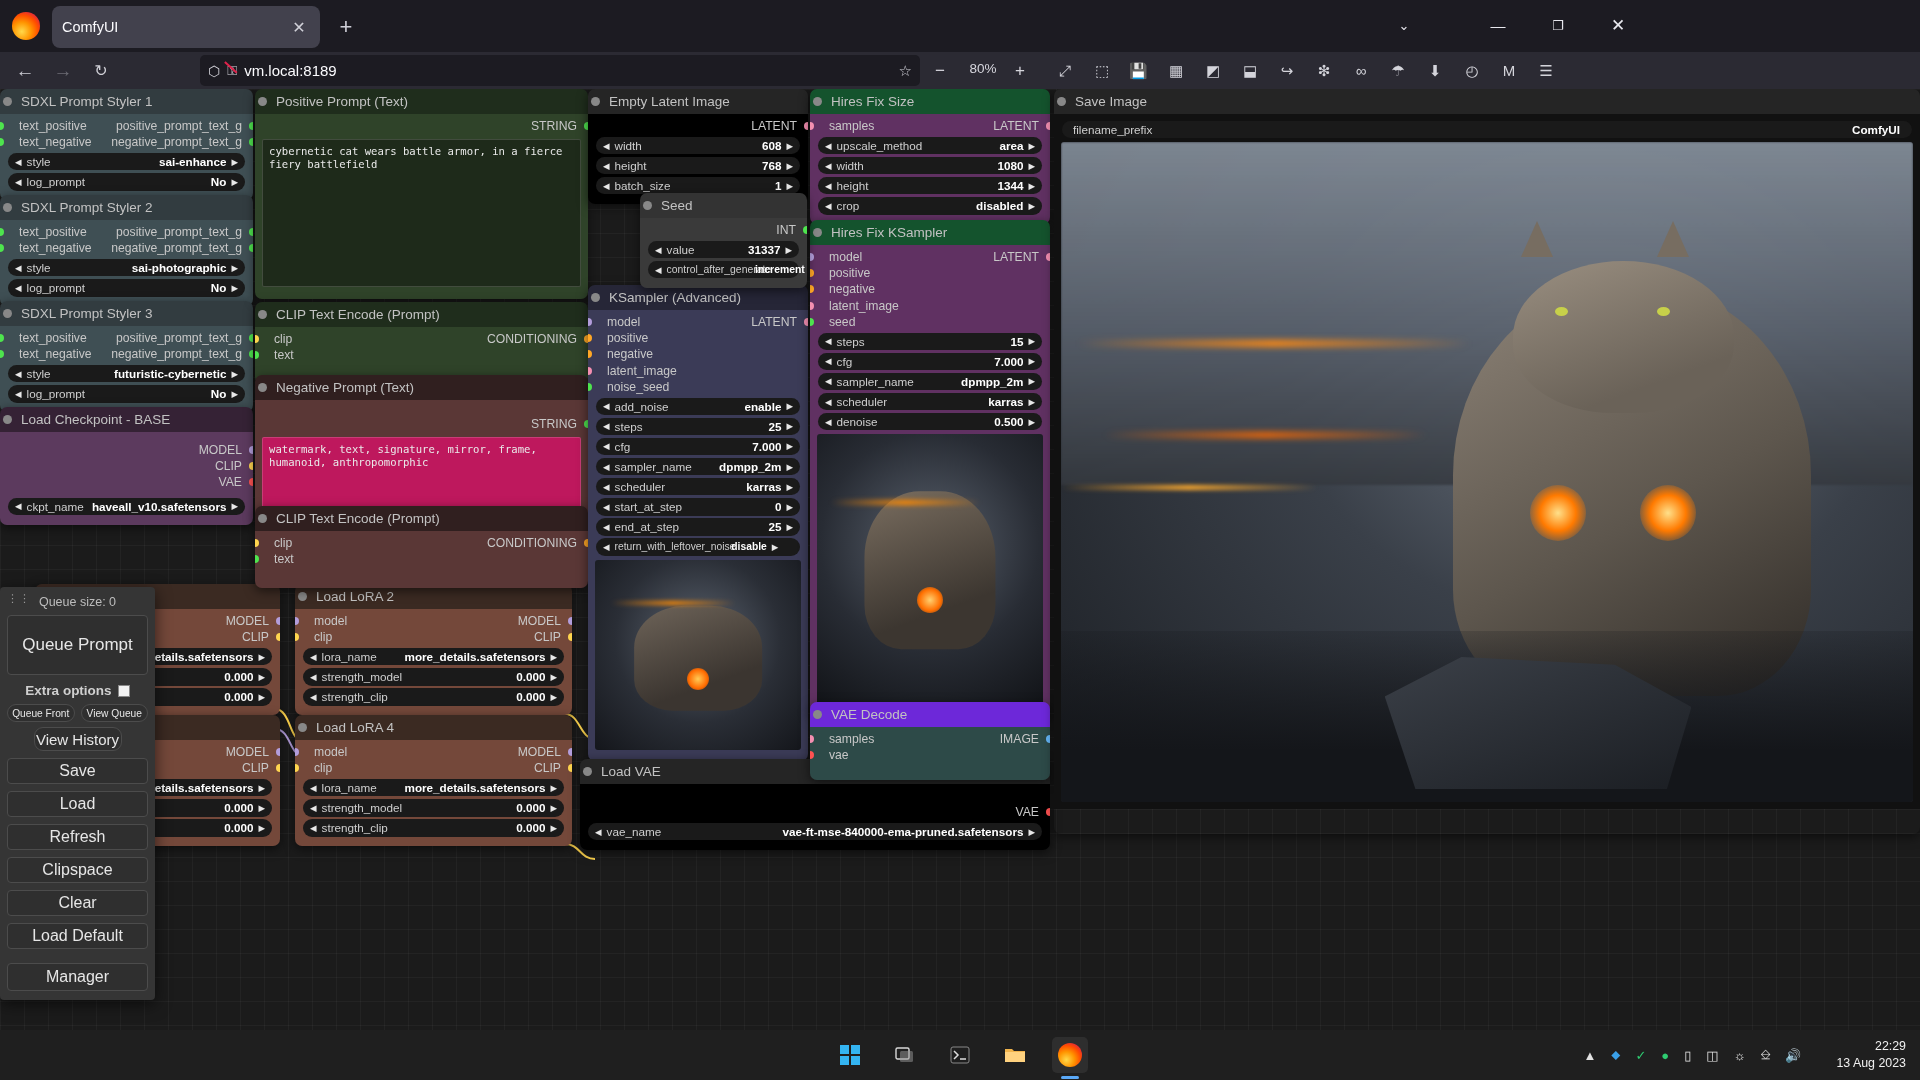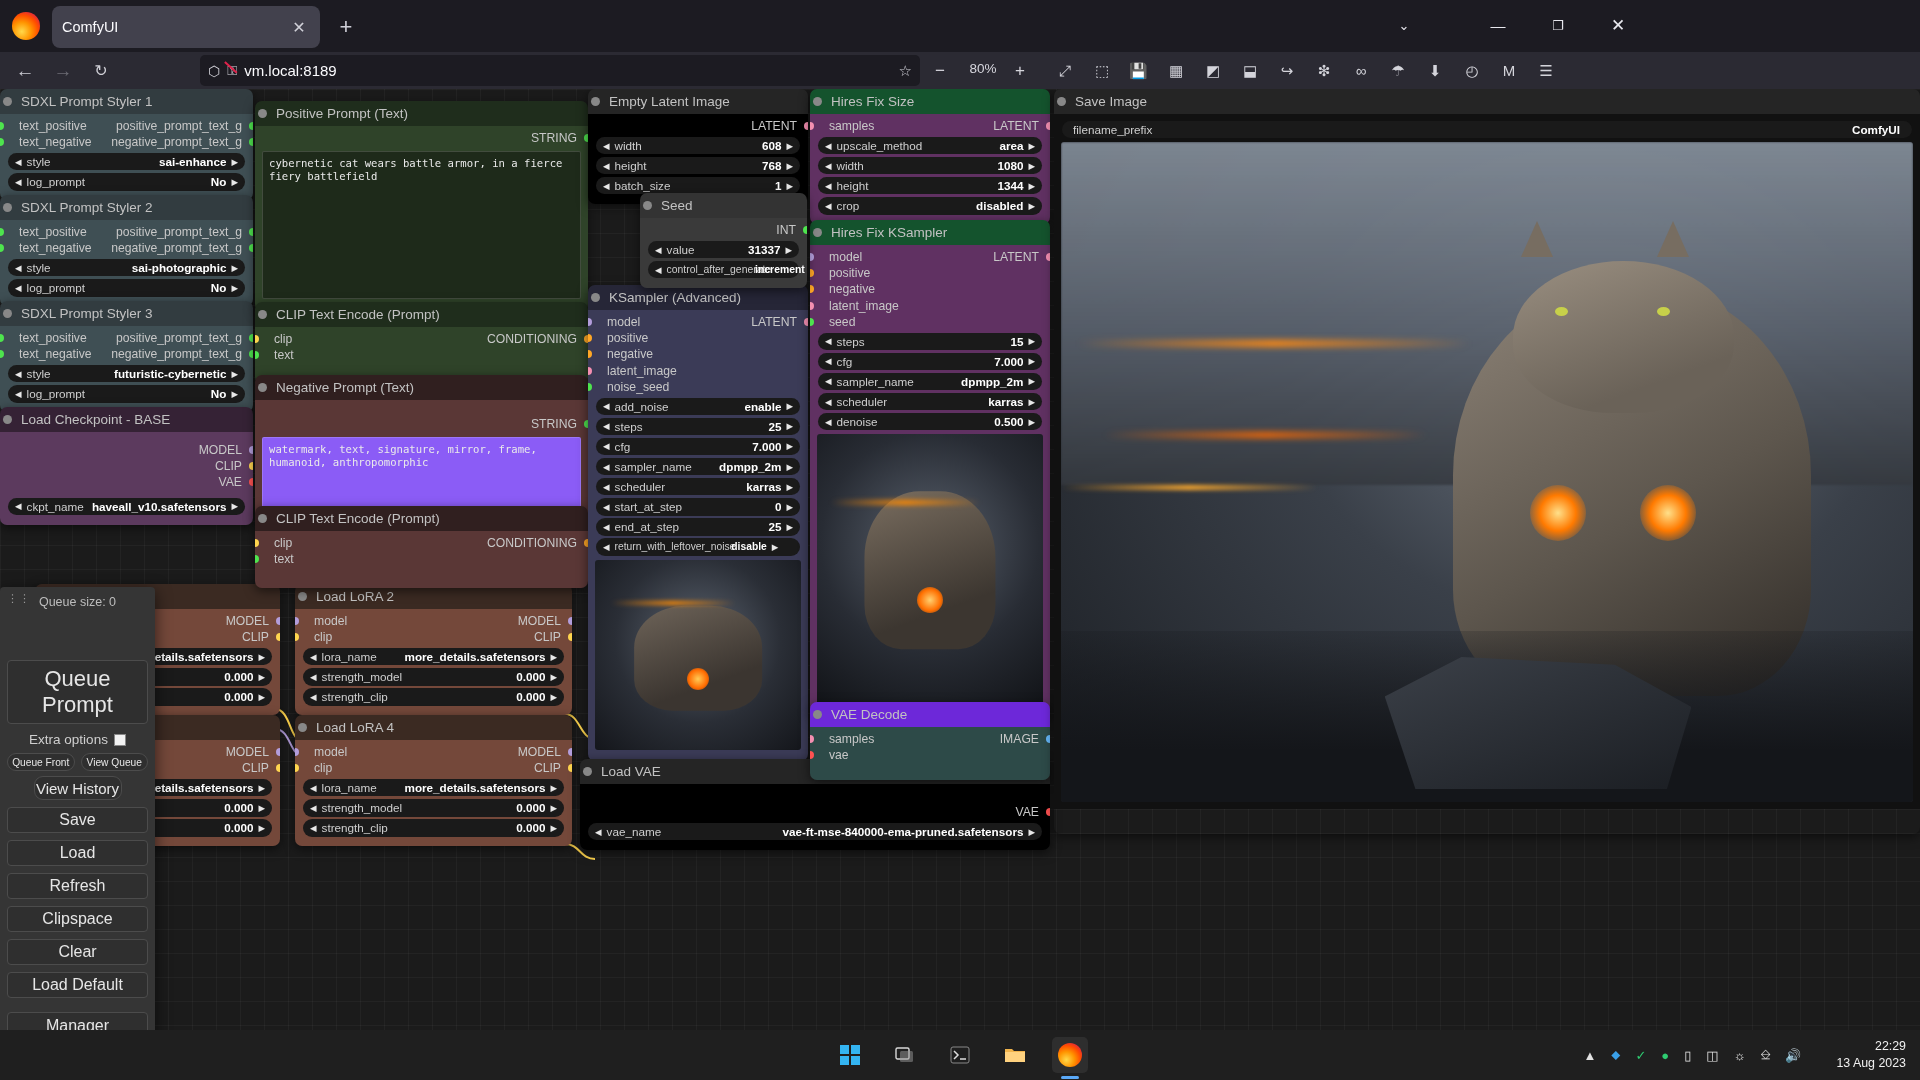--- a/index.html
+++ b/index.html
@@ -95,23 +95,23 @@
   .t-lora .nhdr{background:#3b2a22;}   .t-lora .nbody{background:#74483a;}
 
   
   #menu { position:absolute; left:0; top:498px; width:155px; background:#353535;
           border-radius:4px; padding:4px 7px 9px; box-shadow:0 4px 16px rgba(0,0,0,.6);
           z-index:50; }
   #qsize { color:#bdbdbd; font-size:12.5px; text-align:center; padding:4px 0 6px; }
   #qdrag { position:absolute; left:7px; top:5px; color:#9a9a9a; font-size:11px; letter-spacing:1px;}
   .mbtn { background:#2f2f2f; border:1px solid #4c4c4c; border-radius:4px; color:#e6e6e6;
           text-align:center; cursor:pointer; }
-  #qprompt { font-size:22px; padding:5px 0; margin-bottom:6px;margin-top:45px; }
+  #qprompt { font-size:17px; padding:19px 0; margin-bottom:6px; }
   #extrarow { display:flex; justify-content:center; align-items:center; gap:6px;
-              color:#cfcfcf; font-size:13.5px; padding:2px 0 6px; }
+              color:#cfcfcf; font-size:13.5px; padding:2px 0 6px;font-weight:bold; }
   #extracb { width:12px; height:12px; background:#f2f2f2; border:1px solid #888; }
   #smallrow { display:flex; gap:6px; justify-content:center; }
   .sbtn { flex:1; font-size:10.2px; padding:2.5px 0; border-radius:9px; }
   #histrow { display:flex; justify-content:center; margin-top:5px; }
   #histbtn { width:88px; font-size:15px; padding:2.5px 0; border-radius:9px; }
   .bigbtn { font-size:16px; padding:3px 0; margin-top:7px; }
   #mgr { margin-top:14px; font-size:16px; padding:4px 0; }
 
   
   #taskbar { position:absolute; left:0; top:1030px; width:1920px; height:50px; background:#1f1f1f; }
@@ -450,21 +450,21 @@
         </div>
         <div class="wrow">
           <span class="arl">◀</span>
           <span class="wn">strength_clip</span>
           <span class="wv">0.000</span>
           <span class="arr">▶</span>
         </div>
       </div>
     </div>
 
-    <div class="node t-green" style="left:255px; top:12px; width:333px;">
+    <div class="node t-green" style="left:255px; top:0px; width:333px;">
       <div class="nhdr">
         <span class="ndot"></span>
         <span>Positive Prompt (Text)</span>
       </div>
       <div class="nbody">
         <div class="slot">
           <span class="out">STRING</span>
           <span class="pin r" style="background:#4ee44e"></span>
         </div>
         <div class="txtarea" style="height:148px">cybernetic cat wears battle armor, in a fierce fiery battlefield</div>
@@ -494,21 +494,21 @@
     <div class="node t-red" style="left:255px; top:286px; width:333px;">
       <div class="nhdr">
         <span class="ndot"></span>
         <span>Negative Prompt (Text)</span>
       </div>
       <div class="nbody">
         <div class="slot" style="margin-top:12px">
           <span class="out">STRING</span>
           <span class="pin r" style="background:#4ee44e"></span>
         </div>
-        <div class="txtarea" style="height:73px; background:#8b5cf6">watermark, text, signature, mirror, frame, humanoid, anthropomorphic</div>
+        <div class="txtarea" style="height:73px; background:#be185d">watermark, text, signature, mirror, frame, humanoid, anthropomorphic</div>
       </div>
     </div>
 
     <div class="node t-red" style="left:255px; top:417px; width:333px;">
       <div class="nhdr">
         <span class="ndot"></span>
         <span>CLIP Text Encode (Prompt)</span>
       </div>
       <div class="nbody">
         <div class="slot">

